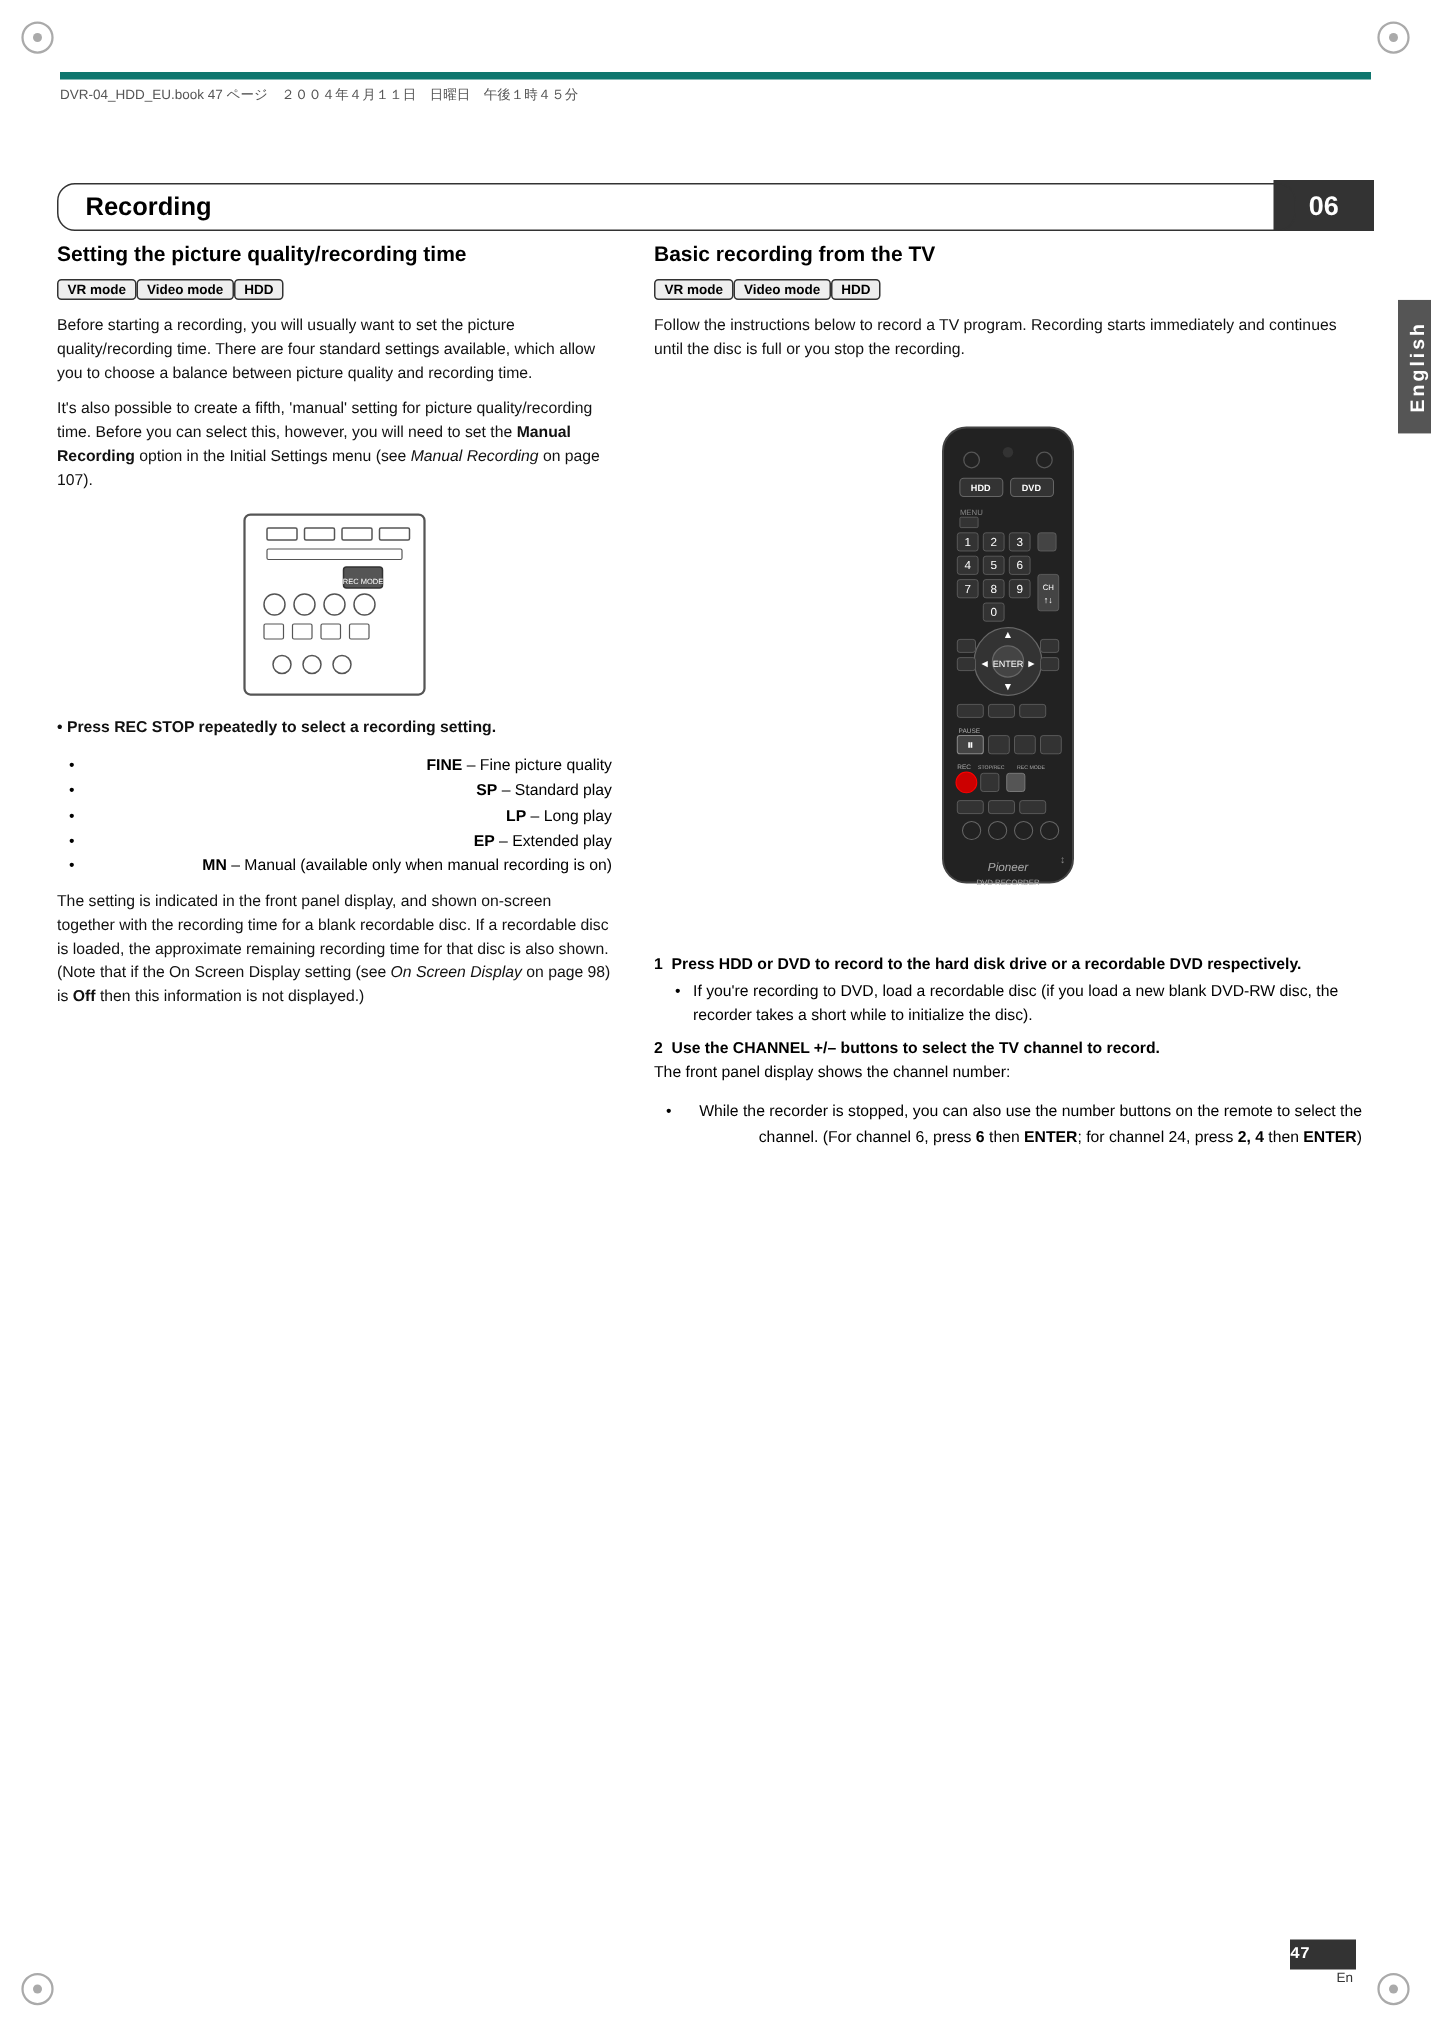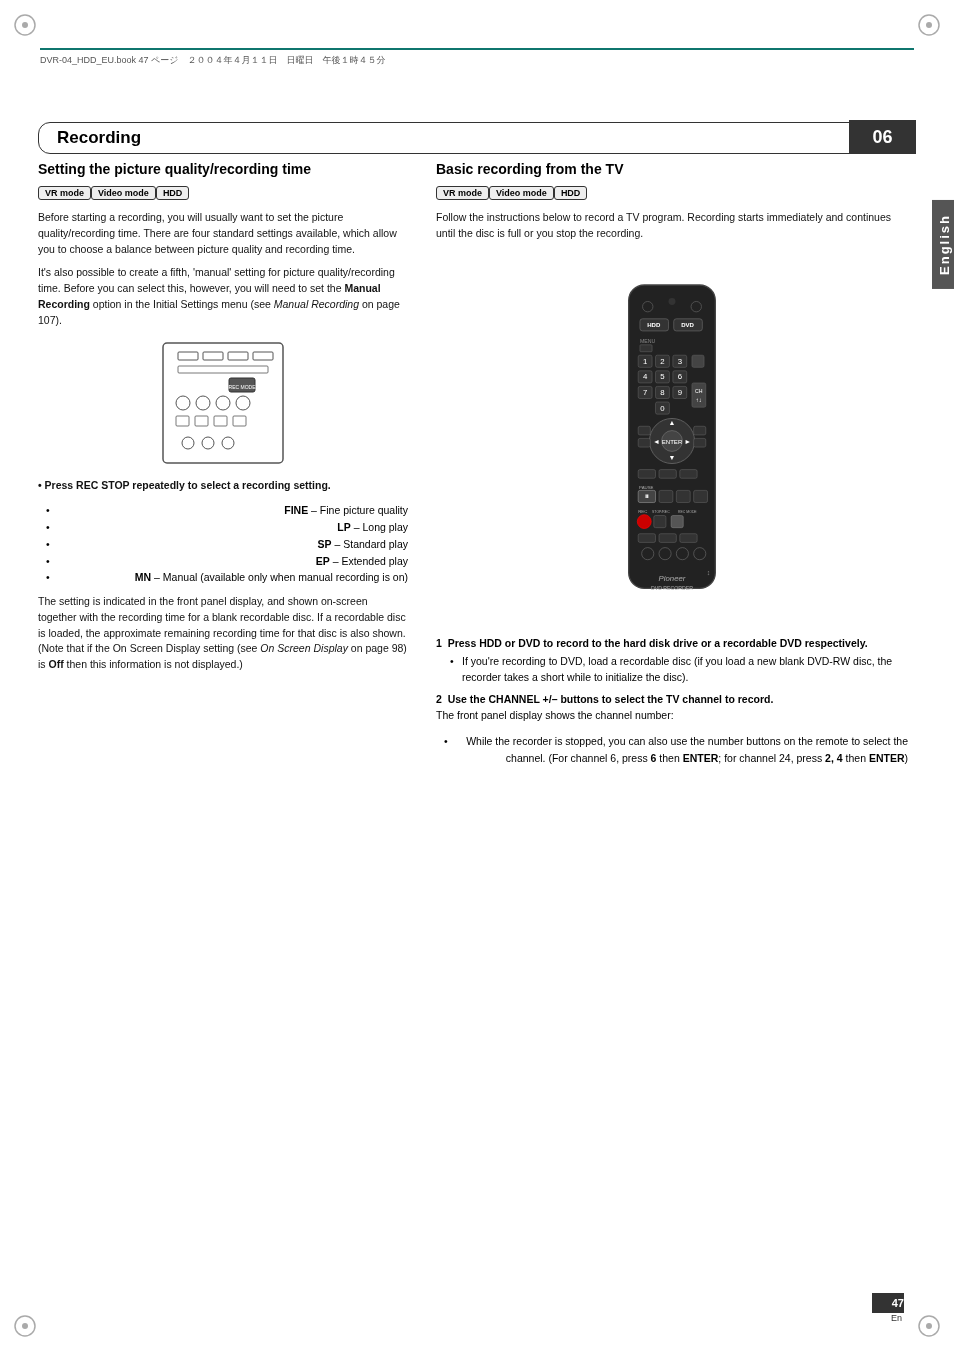--- a/index.html
+++ b/index.html
@@ -26,21 +26,21 @@
     .corner-mark svg { width: 30px; height: 30px; }
 
     
     .file-info {
       position: absolute;
       top: 48px;
       left: 40px;
       right: 40px;
       font-size: 9px;
       color: #555;
-      border-top: 2px solid #0f766e;
+      border-top: 5px solid #0f766e;
       padding-top: 4px;
     }
 
     
     .chapter-badge {
       position: absolute;
       top: 120px;
       right: 38px;
       background: #333;
       color: #fff;
@@ -226,27 +226,28 @@
       width: 130px;
     }
 
     
     .page-number {
       position: absolute;
       bottom: 38px;
       right: 50px;
       background: #333;
       color: #fff;
-      width: 32px;
+      width: 44px;
       height: 20px;
       display: flex;
       align-items: center;
-      justify-content: flex-end;
+      justify-content: flex-start;
       font-size: 11px;
       font-weight: bold;
+      font-family: Liberation Mono, monospace;
     }
     .page-en {
       position: absolute;
       bottom: 28px;
       right: 52px;
       font-size: 9px;
       color: #333;
     }
 
     
@@ -343,22 +344,22 @@
           <circle cx="55" cy="105" r="6" fill="none" stroke="#555" stroke-width="1"></circle>
           <circle cx="75" cy="105" r="6" fill="none" stroke="#555" stroke-width="1"></circle>
           <circle cx="95" cy="105" r="6" fill="none" stroke="#555" stroke-width="1"></circle>
         </svg>
       </div>
 
       <p class="body-text"><b>• Press REC STOP repeatedly to select a recording setting.</b></p>
 
       <ul class="bullet-list">
         <li><b>FINE</b> – Fine picture quality</li>
+        <li><b>SP</b> – Standard play</li>
         <li><b>LP</b> – Long play</li>
-        <li><b>SP</b> – Standard play</li>
         <li><b>EP</b> – Extended play</li>
         <li><b>MN</b> – Manual (available only when manual recording is on)</li>
       </ul>
 
       <p class="body-text">The setting is indicated in the front panel display, and shown on-screen together with the recording time for a blank recordable disc. If a recordable disc is loaded, the approximate remaining recording time for that disc is also shown. (Note that if the On Screen Display setting (see <i>On Screen Display</i> on page 98) is <b>Off</b> then this information is not displayed.)</p>
     </div>
 
     <div class="col-right">
       <div class="section-title">Basic recording from the TV</div>
 

